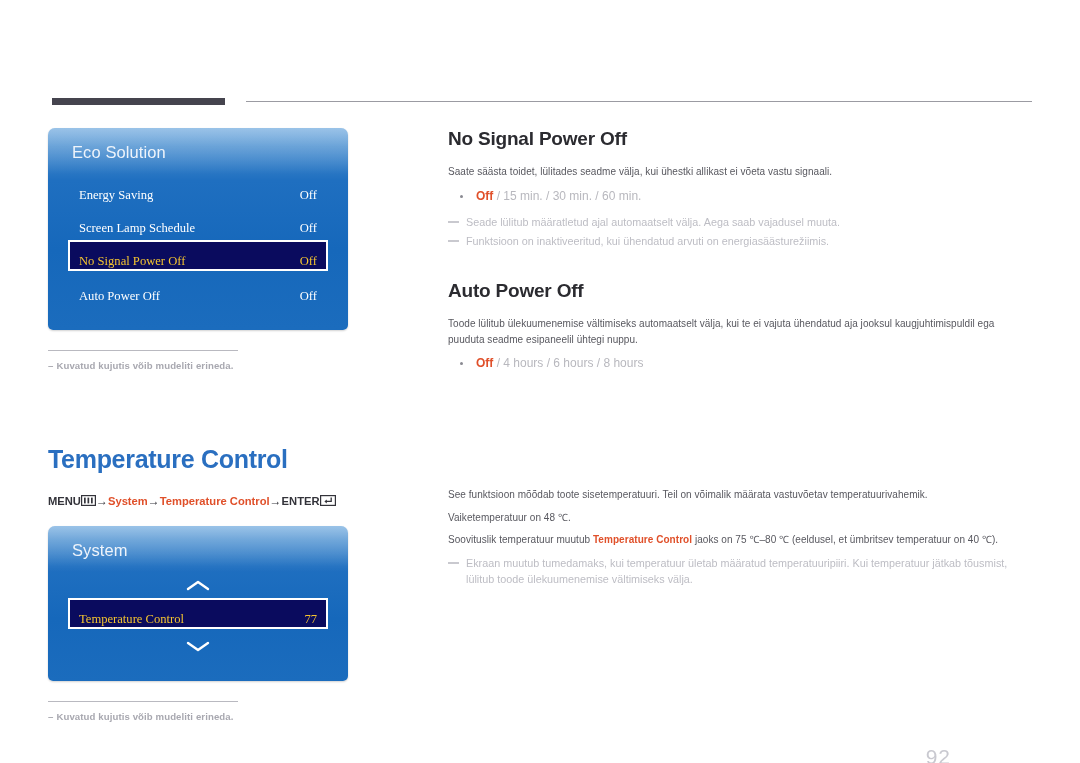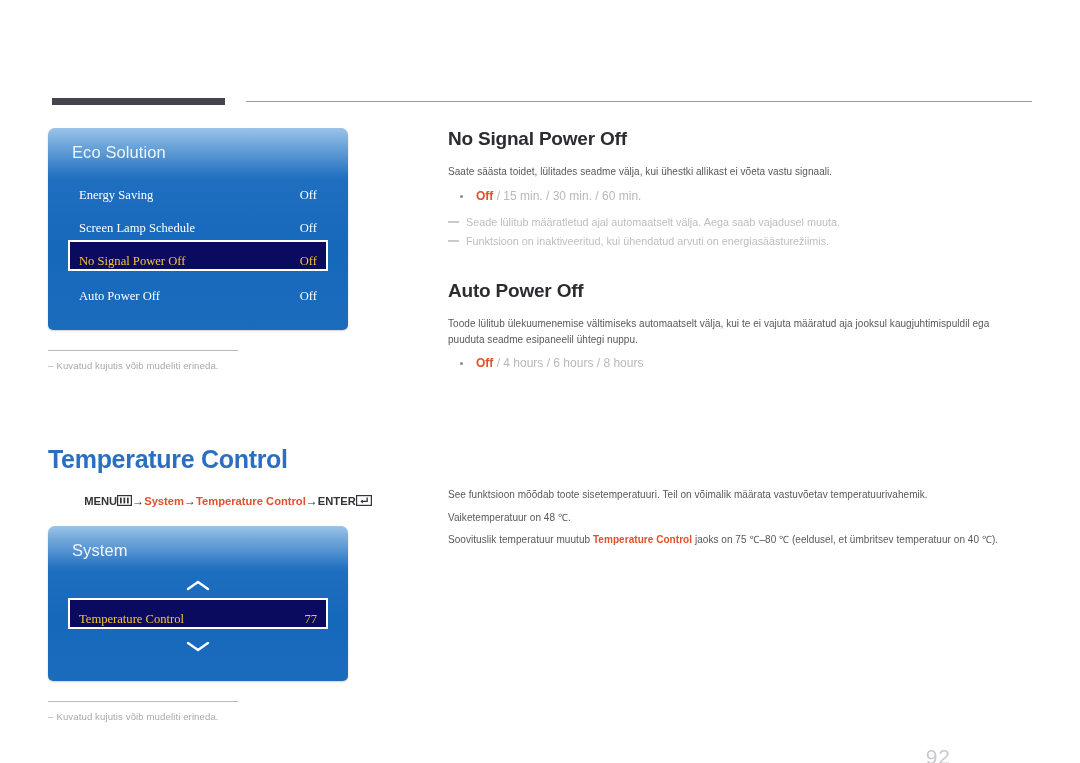--- a/index.html
+++ b/index.html
@@ -92,21 +92,21 @@
   .osd-row.selected .val { color: #f4c430; }
 
   
   .osd-chevron {
     display: flex; align-items: center; justify-content: center;
     height: 26px; color: #ffffff;
   }
   .osd-chevron svg { display: block; }
 
   
-  .panel-note { margin-top: 20px; width: 300px; }
+  .panel-note { margin-top: 20px; width: 300px; font-weight: bold; }
   .panel-note .rule { width: 190px; height: 1px; background: #b9b9c0; margin-bottom: 9px; }
   .panel-note .txt {
     font-size: 9.6px; color: #a8a8b0; letter-spacing: .1px;
   }
   .panel-note .txt .dash { color: #a8a8b0; margin-right: 3px; }
 
   
   h2.sect-title {
     font-size: 19px;
     font-weight: bold;
@@ -161,21 +161,20 @@
     letter-spacing: -.3px;
   }
   .breadcrumb {
     margin-top: 20px;
     font-size: 11.2px;
     font-weight: bold;
     color: #33333a;
     display: flex;
     align-items: center;
     white-space: nowrap;
-    justify-content: center;
   }
   .breadcrumb .hl { color: #e0502a; font-weight: bold; }
   .breadcrumb .arrow { color: #33333a; font-weight: normal; font-size: 12px; }
   .ico-menu, .ico-enter {
     display: inline-block; vertical-align: -2px;
   }
 
   strong.em-orange { color: #e0502a; font-weight: bold; }
 
   
@@ -301,28 +300,29 @@
     <p class="body">Saate säästa toidet, lülitades seadme välja, kui ühestki allikast ei võeta vastu signaali.</p>
     <ul class="opts">
       <li><b>Off</b><span class="sep"> / 15 min. / 30 min. / 60 min.</span></li>
     </ul>
     <p class="note">Seade lülitub määratletud ajal automaatselt välja. Aega saab vajadusel muuta.</p>
     <p class="note">Funktsioon on inaktiveeritud, kui ühendatud arvuti on energiasäästurežiimis.</p>
 
     <div class="gap-lg"></div>
 
     <h2 class="sect-title">Auto Power Off</h2>
-    <p class="body">Toode lülitub ülekuumenemise vältimiseks automaatselt välja, kui te ei vajuta määratud aja jooksul kaugjuhtimispuldil ega puuduta seadme esipaneelil ühtegi nuppu.</p>
+    <p class="body">Toode lülitub ülekuumenemise vältimiseks automaatselt välja, kui te ei vajuta ühendatud aja jooksul kaugjuhtimispuldil ega puuduta seadme esipaneelil ühtegi nuppu.</p>
     <ul class="opts">
       <li><b>Off</b><span class="sep"> / 4 hours / 6 hours / 8 hours</span></li>
     </ul>
 
     <div style="height:106px"></div>
 
     <p class="body">See funktsioon mõõdab toote sisetemperatuuri. Teil on võimalik määrata vastuvõetav temperatuurivahemik.</p>
     <p class="body">Vaiketemperatuur on 48 ℃.</p>
     <p class="body"><span>Soovituslik temperatuur muutub </span><strong class="em-orange">Temperature Control</strong><span> jaoks on 75 ℃–80 ℃ (eeldusel, et ümbritsev temperatuur on 40 ℃).</span></p>
+    <p class="note">Ekraan muutub tumedamaks, kui temperatuur ületab määratud temperatuuripiiri. Kui temperatuur jätkab tõusmist, lülitub toode ülekuumenemise vältimiseks välja.</p>
 
   </div>
 
   <div class="page-num">92</div>
 
 </div>
 
 </body></html>

